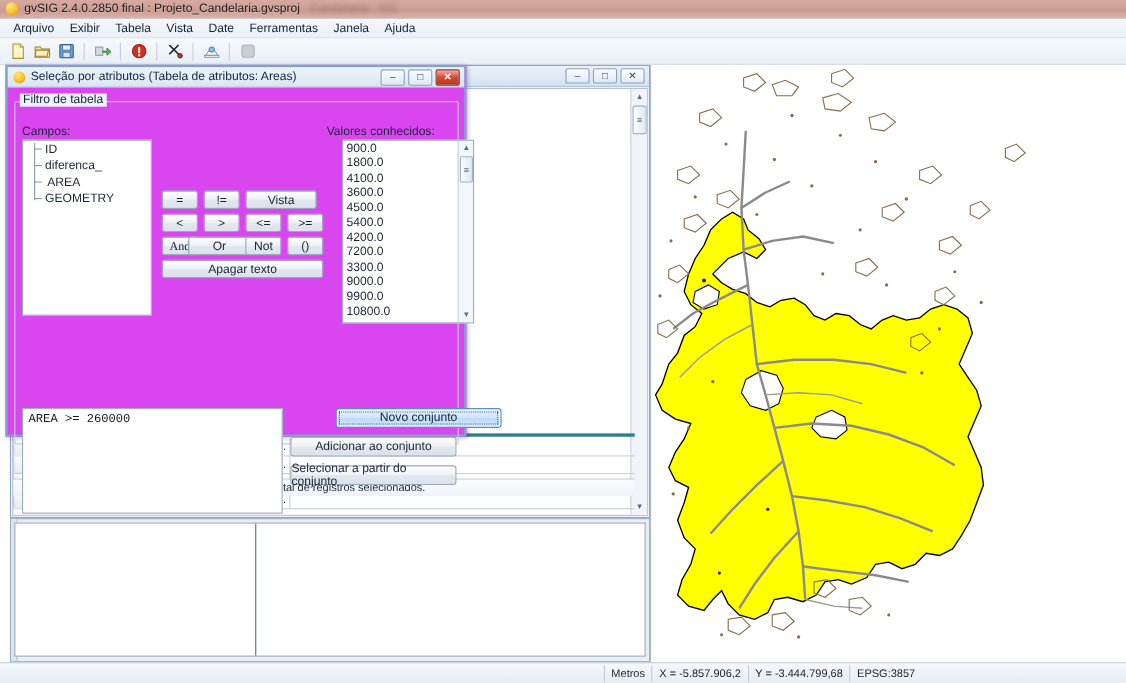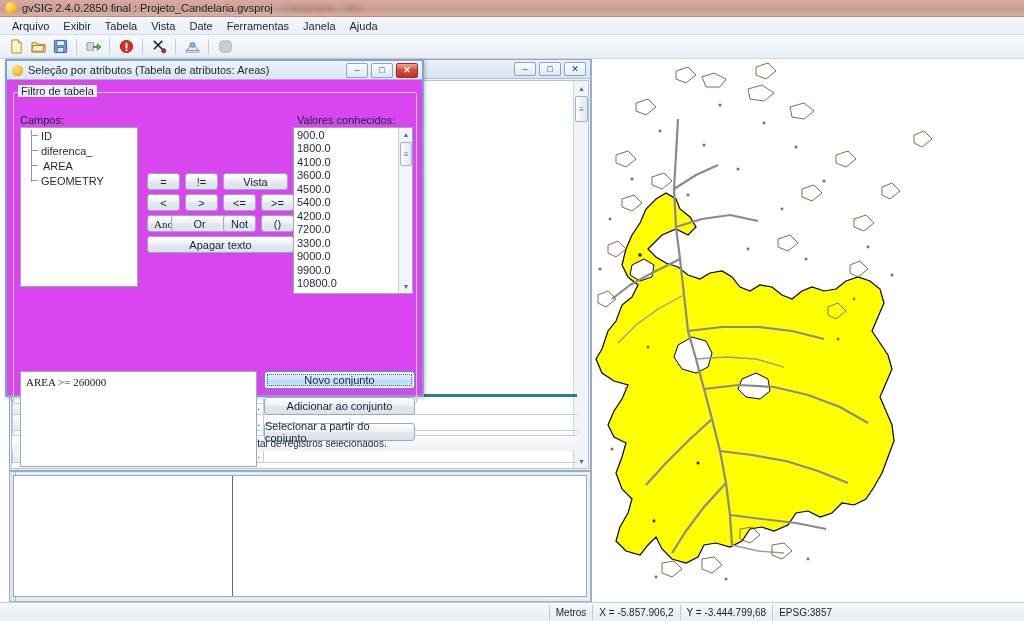--- a/index.html
+++ b/index.html
@@ -211,34 +211,35 @@
     position: absolute; height: 17px;
     background: linear-gradient(to bottom,#fdfefe 0%, #eef1f5 48%, #e2e7ee 52%, #dbe2ea 100%);
     border: 1px solid #9aa9bc; border-radius: 3px;
     display: flex; align-items: center; justify-content: center;
     font-size: 11px; color: #182434; cursor: default;
   }
 
   .query-area {
     position: absolute; left: 13px; top: 291px; width: 237px; height: 96px;
     background: #ffffff; border: 1px solid #9aa9bc;
-    font-family: Liberation Serif, serif; font-size: 11px; color: #101820;
+    font-family: Liberation Mono, monospace; font-size: 11px; color: #101820;
     padding: 4px 5px; white-space: pre; overflow: hidden;
   }
   .actbtn {
     position: absolute; left: 257px; width: 151px; height: 18px;
     background: linear-gradient(to bottom,#fdfefe 0%, #eef1f5 48%, #e2e7ee 52%, #dbe2ea 100%);
     border: 1px solid #9aa9bc; border-radius: 3px;
     display: flex; align-items: center; justify-content: center;
     font-size: 11px; color: #182434;
   }
   .actbtn.primary {
     background: linear-gradient(to bottom,#eaf4fd 0%, #cfe5fa 48%, #bcdaf7 52%, #d3e8fb 100%);
     border: 1px solid #5b8fc4;
     box-shadow: inset 0 0 0 1px #ffffff;
+    margin-left: 41px;
   }
   .actbtn.primary .focusring {
     position: absolute; left: 2px; right: 2px; top: 2px; bottom: 2px;
     border: 1px dotted #3b6ea5;
   }
 
   
   .toc {
     position: absolute; left: 9px; top: 412px; width: 582px; height: 131px;
     background: #e9eef5; border: 1px solid #9fb0c6;
@@ -535,21 +536,21 @@
           </div>
           <div class="field-item">
             <span class="sel" style="padding:0 2px;">AREA</span>
           </div>
           <div class="field-item">
             <span>GEOMETRY</span>
           </div>
         </div>
 
         <div class="lbl" style="left:290px; top:34px;">Valores conhecidos:</div>
-        <div class="listbox" style="left:286px; top:47px; width:120px; height:167px;">
+        <div class="listbox" style="left:304px; top:47px; width:120px; height:167px;">
           <div class="val-item">900.0</div>
           <div class="val-item">1800.0</div>
           <div class="val-item">4100.0</div>
           <div class="val-item">3600.0</div>
           <div class="val-item">4500.0</div>
           <div class="val-item">5400.0</div>
           <div class="val-item">4200.0</div>
           <div class="val-item">7200.0</div>
           <div class="val-item">3300.0</div>
           <div class="val-item">9000.0</div>

